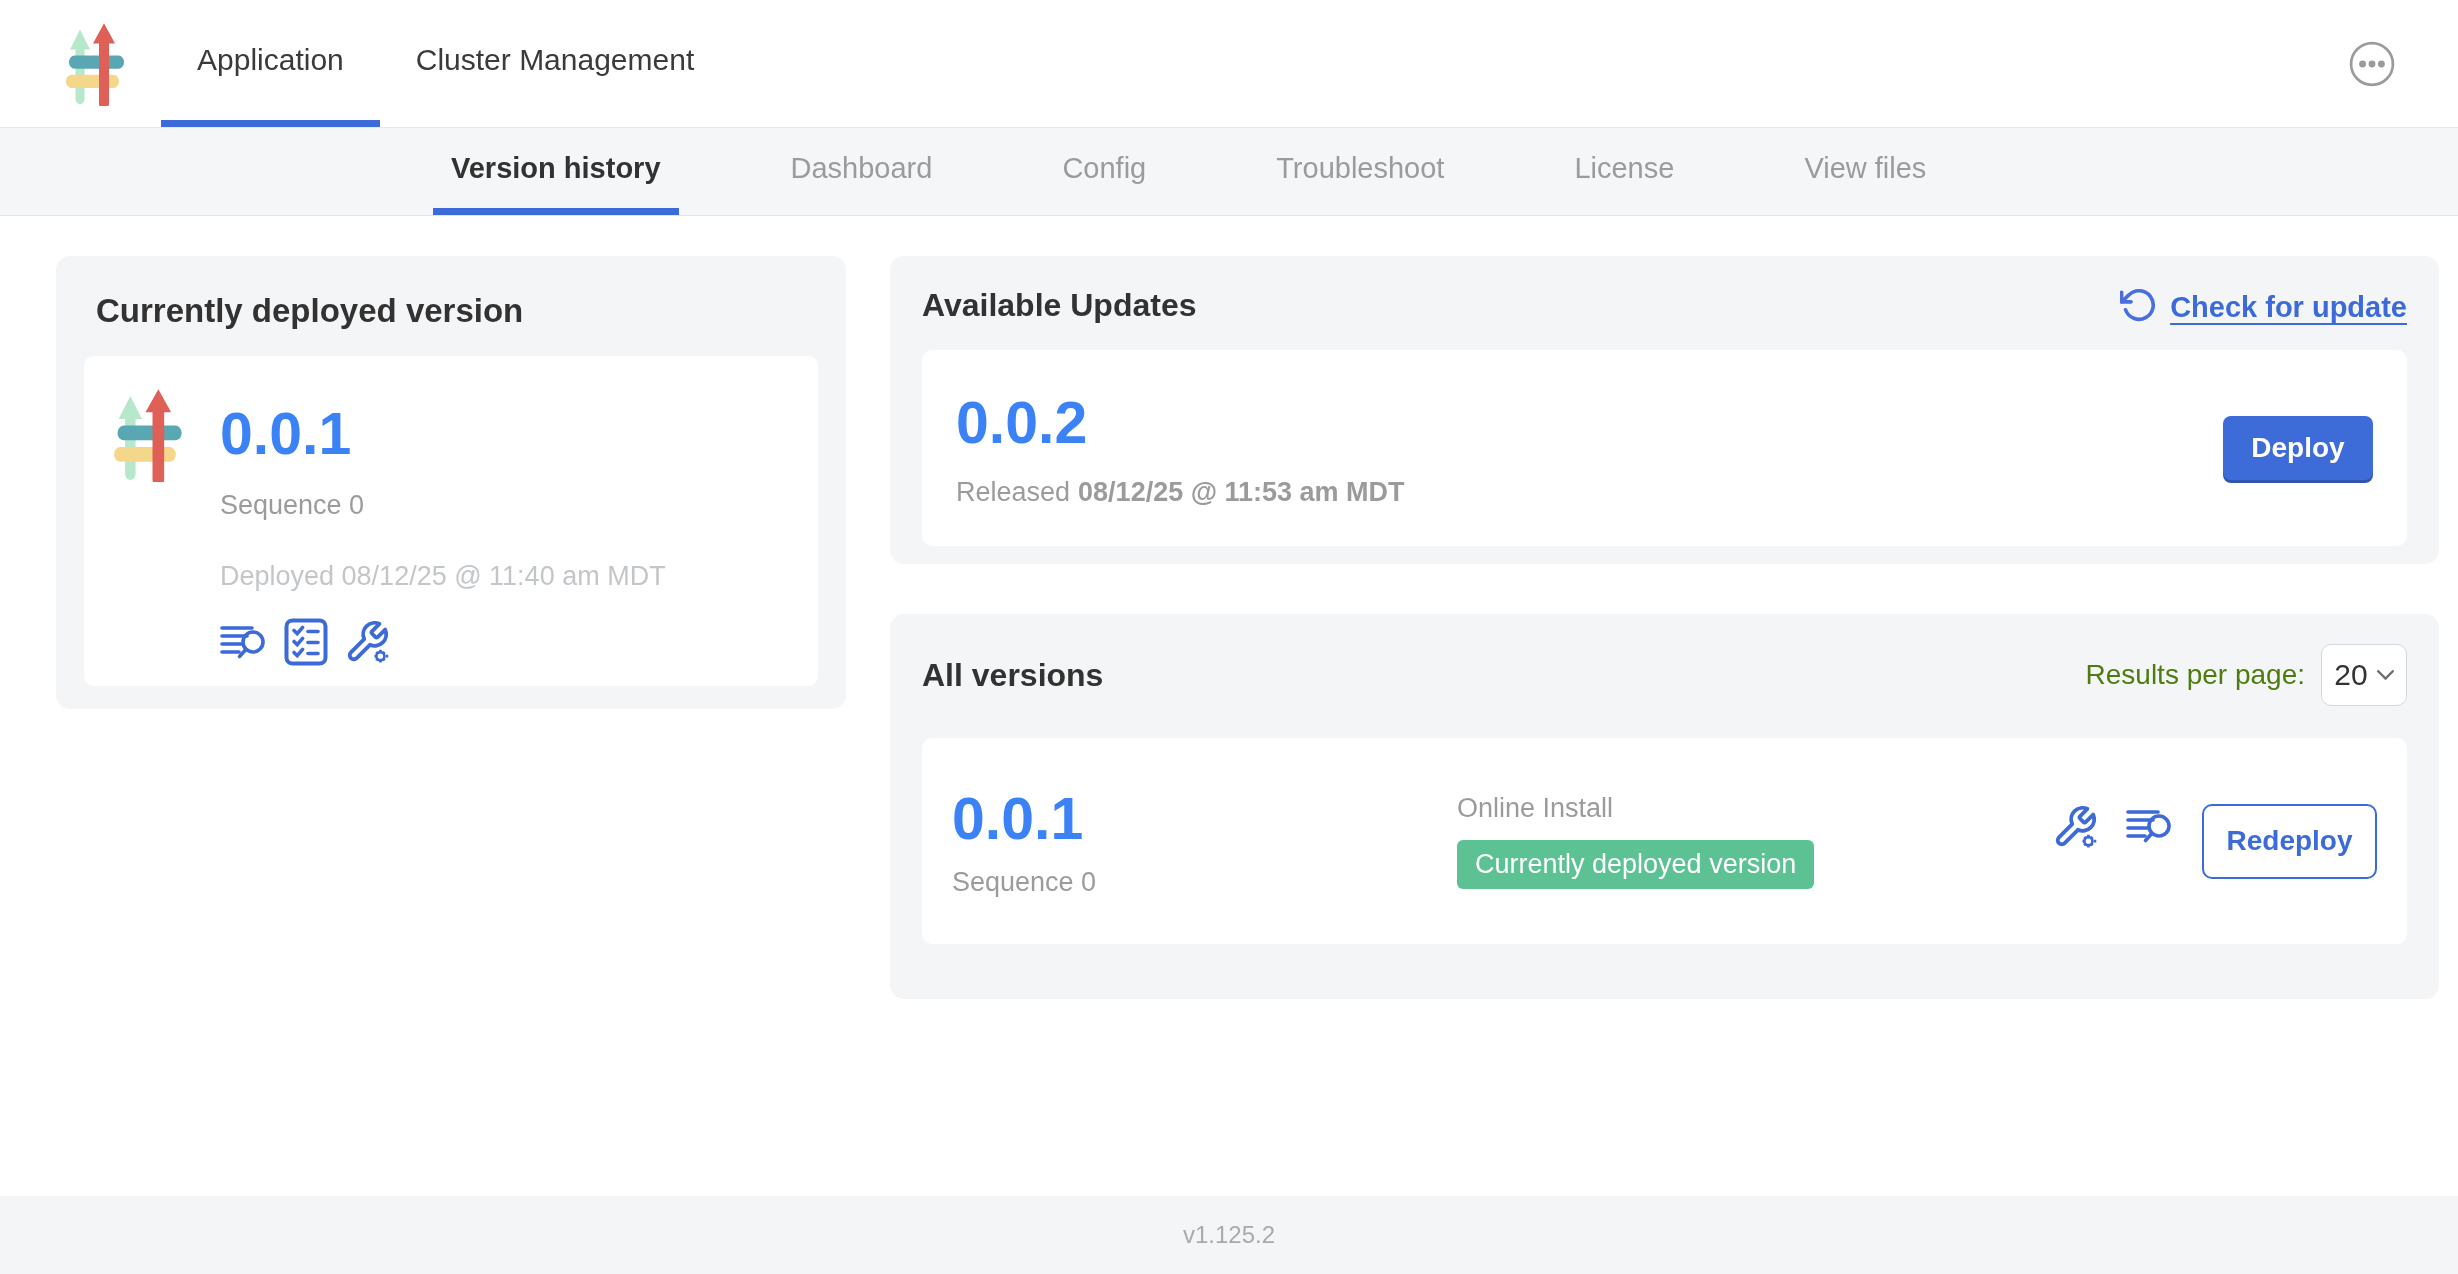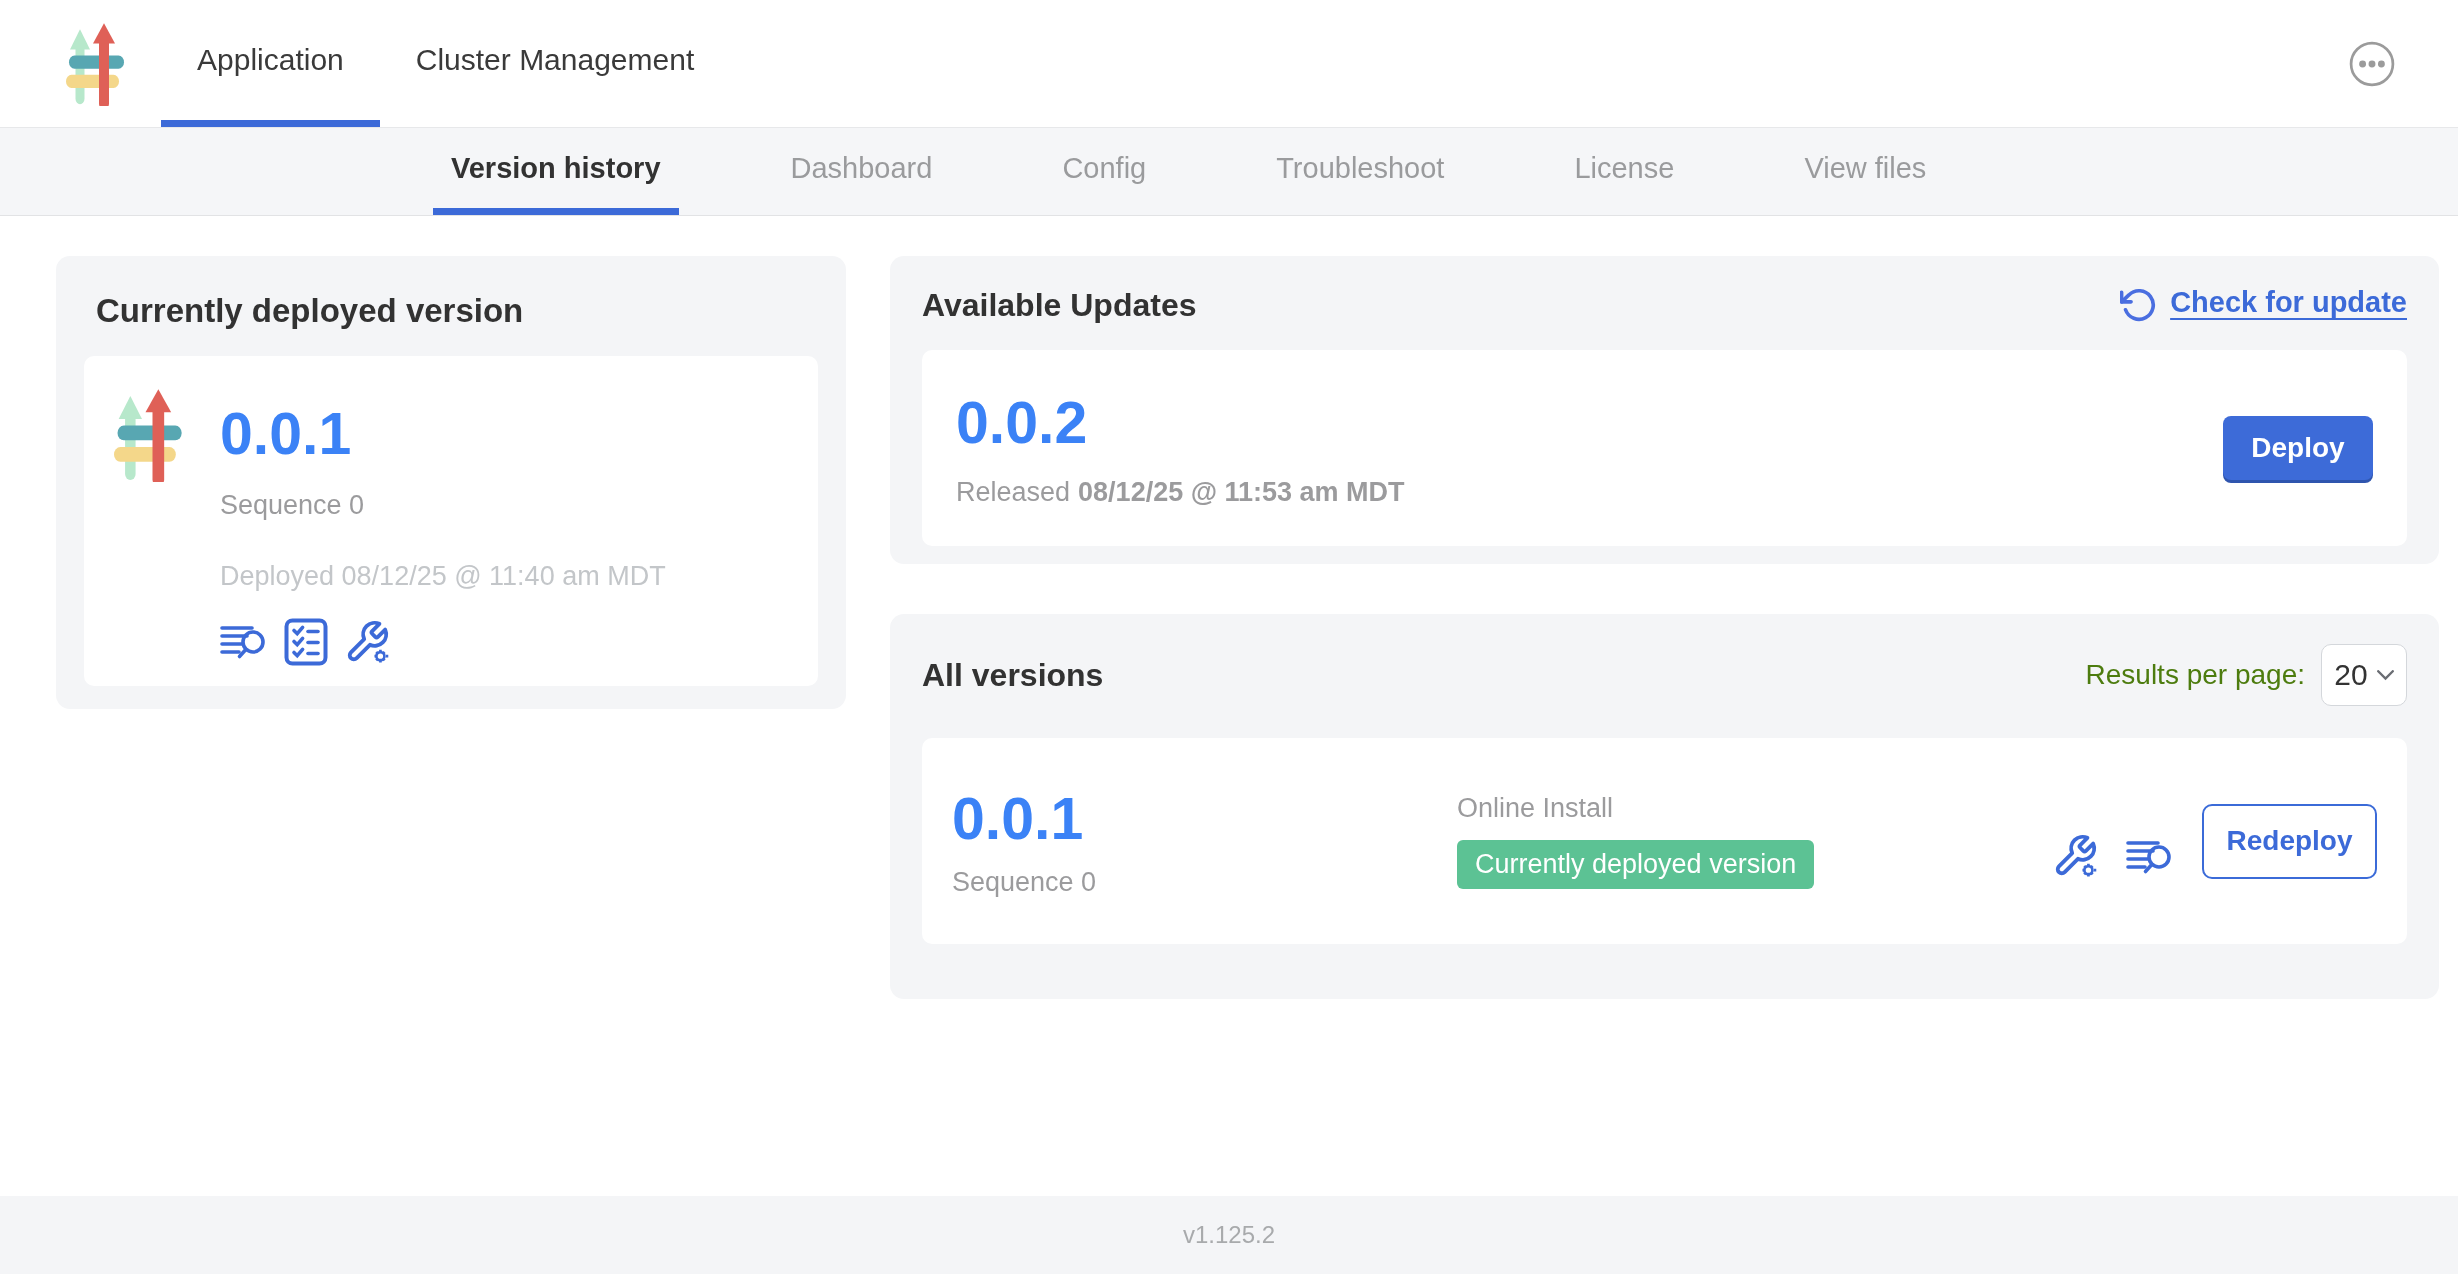--- a/index.html
+++ b/index.html
@@ -90,21 +90,21 @@
   .seq-text { font-size: 27px; color: #9b9b9d; margin-top: 22px; }
   .deployed-ts { font-size: 27px; color: #c3c6c9; margin-top: 40px; }
   .icon-row { display: flex; gap: 16px; margin-top: 26px; align-items: center; }
   .ver-action-icon { cursor: pointer; display: inline-flex; }
 
   
   .right-col { flex: 1; display: flex; flex-direction: column; }
 
   .updates-panel { height: 308px; padding: 30px 32px; }
   .panel-head { display: flex; align-items: center; justify-content: space-between; }
-  .check-link { display: flex; align-items: flex-start; gap: 12px; cursor: pointer; }
+  .check-link { display: flex; align-items: flex-end; gap: 12px; cursor: pointer; }
   .check-link a {
     font-size: 29px; font-weight: bold; color: #3c6ad8;
     text-decoration: underline; text-underline-offset: 6px;
   }
   .update-card {
     background: #fff; border-radius: 10px; margin-top: 26px; height: 196px;
     padding: 0 34px; display: flex; align-items: center; justify-content: space-between;
   }
   .released-line { font-size: 27px; color: #9b9b9d; margin-top: 20px; }
   .released-line b { margin-left: 8px; }
@@ -134,21 +134,21 @@
   }
   .vr-col1 { width: 505px; }
   .vr-col1 .seq-text { margin-top: 14px; }
   .vr-col2 { flex: 1; }
   .install-type { font-size: 27px; color: #9b9b9d; }
   .deployed-badge {
     display: inline-block; margin-top: 16px;
     background: #5cc294; color: #ffffff;
     font-size: 27px; padding: 9px 18px; border-radius: 6px;
   }
-  .vr-col3 { display: flex; align-items: flex-end; gap: 28px; }
+  .vr-col3 { display: flex; align-items: flex-start; gap: 28px; }
   .redeploy-btn {
     width: 175px; height: 75px; background: #ffffff;
     border: 2px solid #3b6bd8; border-radius: 10px;
     color: #3c6ad8; font-size: 28px; font-weight: bold;
     font-family: inherit; cursor: pointer;
   }
 
   
   .footer {
     position: absolute; bottom: 0; left: 0; width: 100%; height: 78px;

